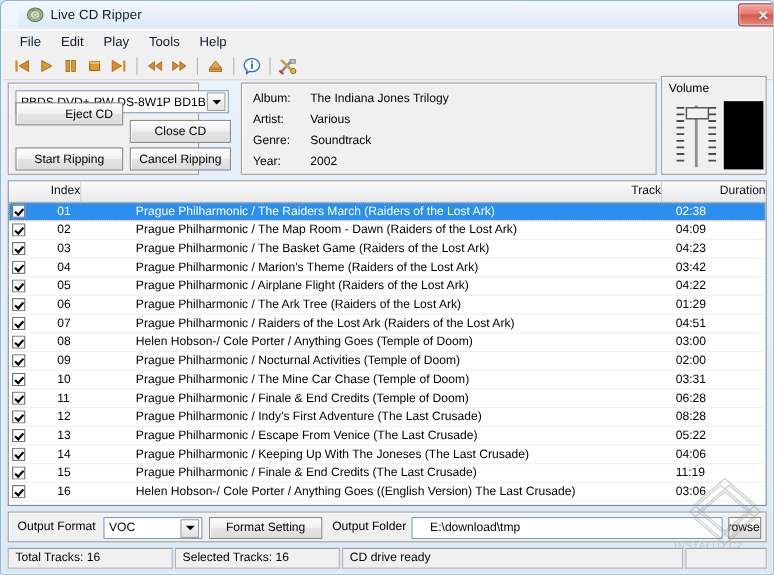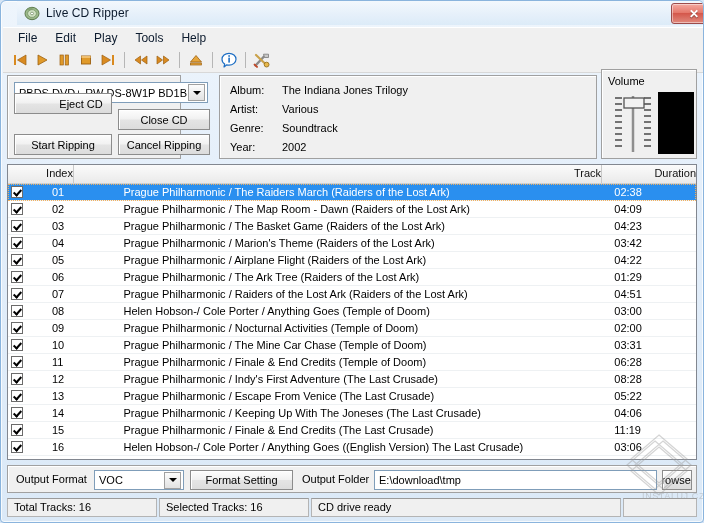--- a/index.html
+++ b/index.html
@@ -341,21 +341,21 @@
   #folder-input {
     position: absolute;
     left: 366px; top: 4px;
     width: 283px; height: 20px;
     box-sizing: border-box;
     background: #fff;
     border: 1px solid #7f9db9;
     font-size: 11px;
     color: #000;
     line-height: 18px;
-    padding-left: 4px;
+    padding-left: 16px;
     overflow: hidden;
     white-space: nowrap;
   }
   #browse-btn {
     position: absolute;
     left: 654px; top: 4px;
     width: 30px; height: 20px;
     overflow: hidden;
   }
 
@@ -390,21 +390,21 @@
     position: absolute;
     left: 612px; top: 428px;
     width: 92px; height: 78px;
     pointer-events: none;
     opacity: 0.42;
   }
   #watermark-text {
     position: absolute;
     left: 0; bottom: 6px;
     width: 92px;
-    text-align: right;
+    text-align: left;
     font-size: 9px;
     letter-spacing: 0.6px;
     color: #9a9a9a;
   }
 </style>
 </head>
 <body>
 
 <div id="window">
 

